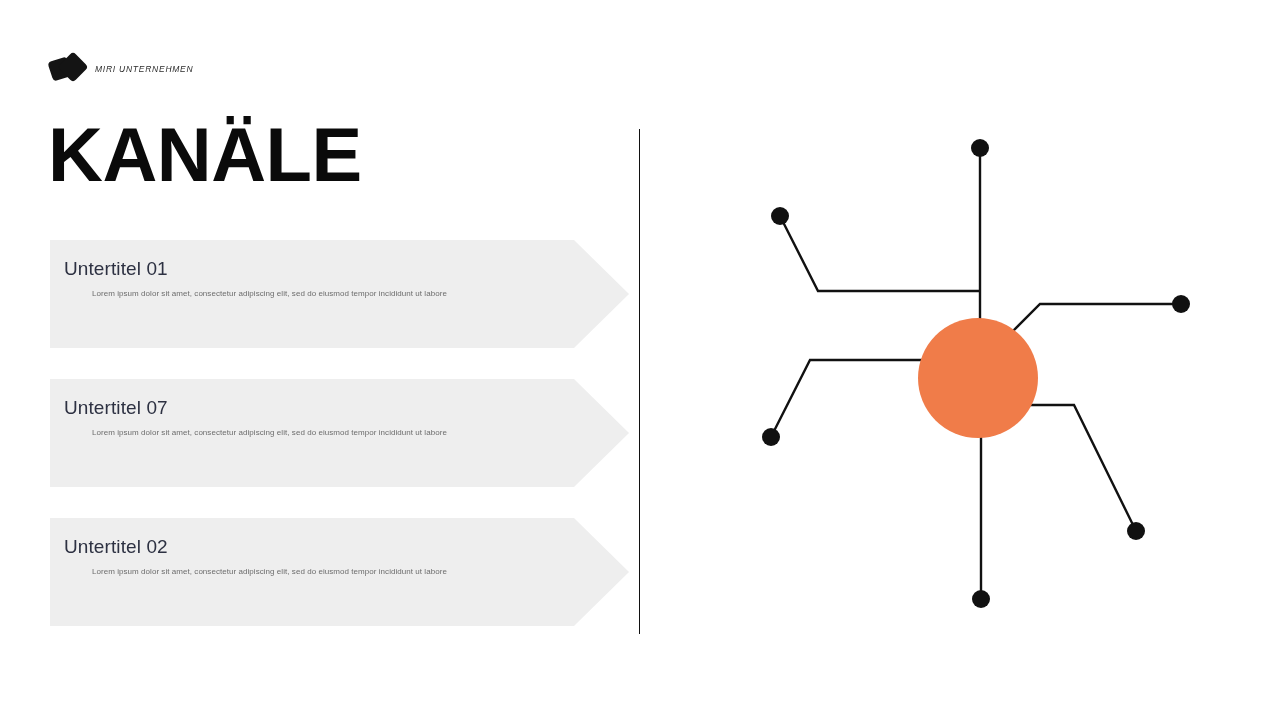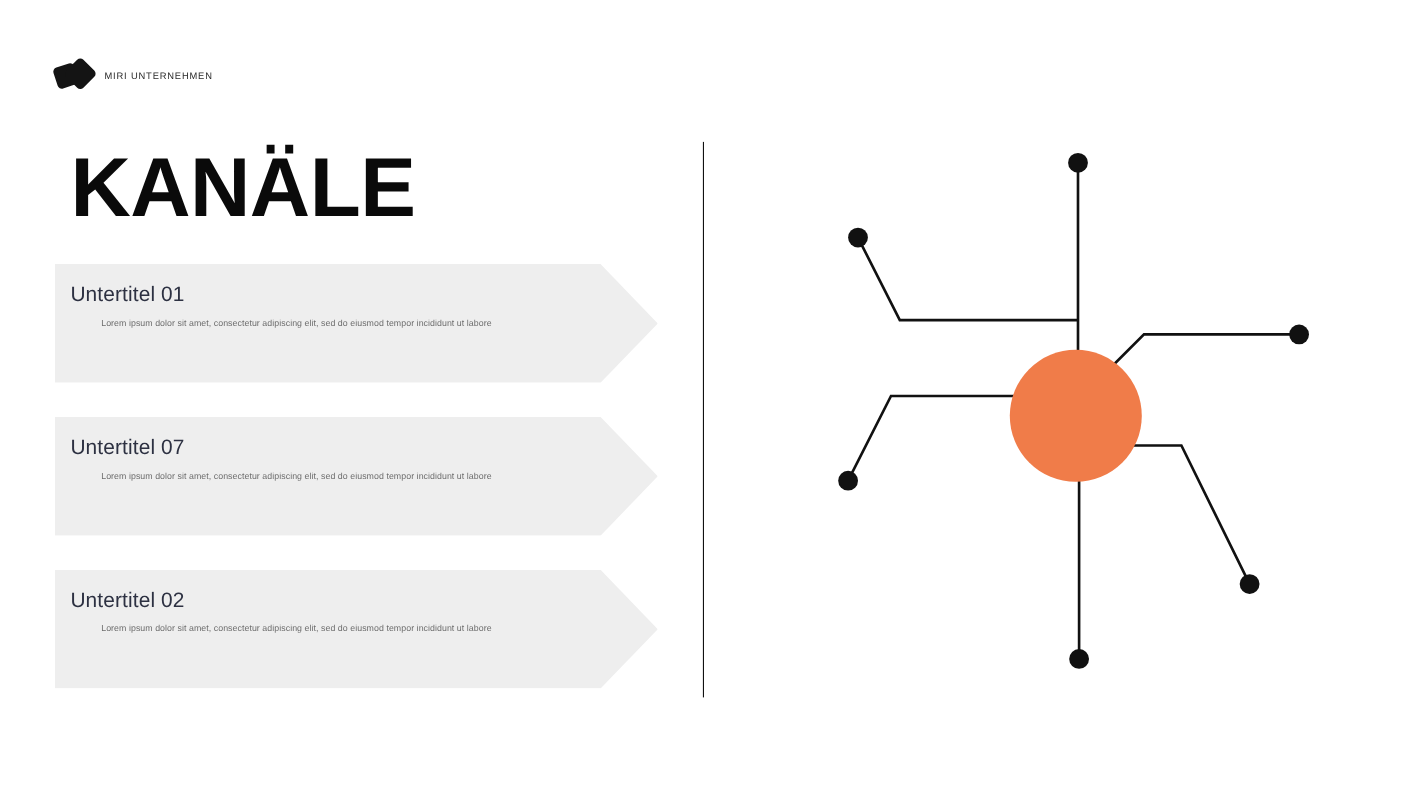--- a/index.html
+++ b/index.html
@@ -49,48 +49,50 @@
     left: 12px;
     top: 3px;
     transform: rotate(45deg);
   }
   .brand-name {
     font-size: 8.5px;
     letter-spacing: 0.75px;
     color: #2b2b2b;
     font-weight: 400;
     white-space: nowrap;
+    font-style: italic;
   }
 
   
   .page-title {
     position: absolute;
     left: 48px;
     top: 112px;
     font-size: 76px;
     line-height: 86px;
     font-weight: 700;
     letter-spacing: -0.5px;
     color: #0a0a0a;
-    margin: 16px;
+    margin: 0;
     white-space: nowrap;
   }
 
   
   .cards {
     position: absolute;
     left: 50px;
     top: 240px;
     width: 548px;
   }
   .card {
     position: relative;
     width: 548px;
     height: 108px;
     margin-bottom: 31px;
+    padding-left: 31px;
   }
   .card-shape {
     position: absolute;
     inset: 0;
     background: #eeeeee;
     clip-path: polygon(0 0, 90.5% 0, 100% 50%, 90.5% 100%, 0 100%);
   }
   .card-heading {
     position: absolute;
     left: 14px;

